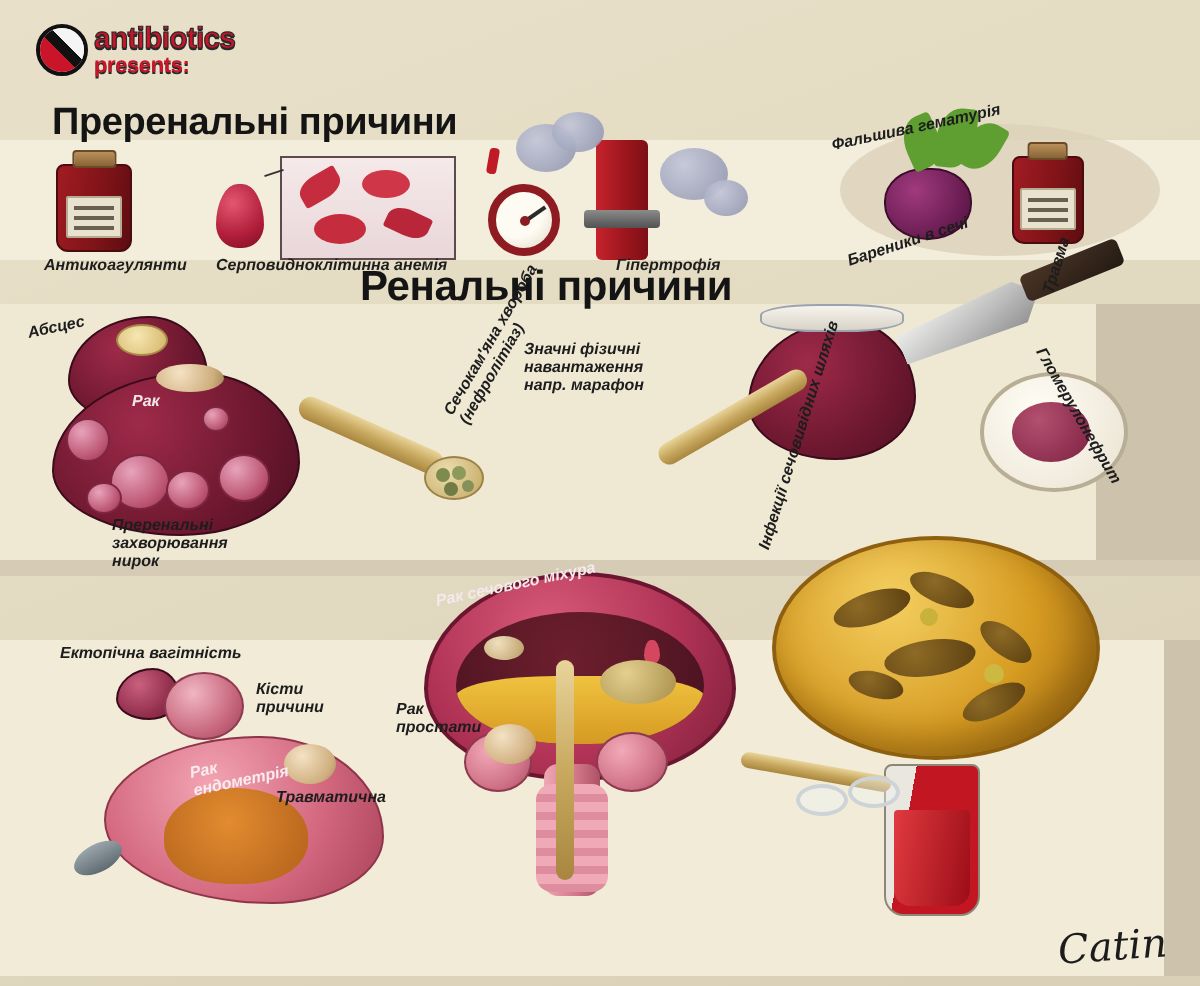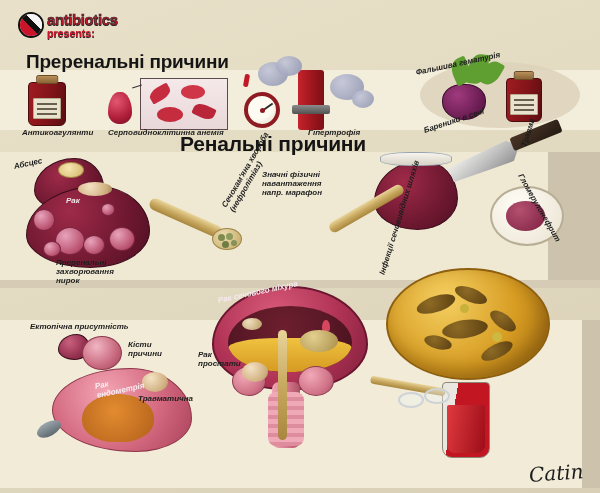--- a/index.html
+++ b/index.html
@@ -369,21 +369,21 @@
 
   <div class="prostate" style="left:232px;top:366px;width:34px;height:30px;"></div>
   <div class="prostate" style="left:298px;top:366px;width:36px;height:30px;"></div>
   <div class="tumor" style="left:242px;top:362px;width:26px;height:20px;"></div>
   <div class="cap" style="left:198px;top:350px;">Рак
 простати</div>
   <div class="urethra" style="left:272px;top:382px;width:28px;height:66px;"></div>
   <div class="art" style="left:268px;top:392px;width:36px;height:54px;border-radius:8px;background:repeating-linear-gradient(#f0aab7 0 5px,#dd8d9d 5px 9px);"></div>
   <div class="ureter" style="left:278px;top:330px;width:9px;height:110px;border-radius:5px;"></div>
 
-  <div class="cap" style="left:30px;top:322px;">Ектопічна присутність</div>
+  <div class="cap" style="left:30px;top:322px;">Ектопічна вагітність</div>
   <div class="art kidney pink" style="left:58px;top:334px;width:32px;height:26px;"></div>
   <div class="art" style="left:82px;top:336px;width:40px;height:34px;border-radius:50%;background:radial-gradient(circle at 36% 30%,#f0b6c2,#c9697f 60%,#9b4159);border:1px solid #8e3a4f;"></div>
   <div class="cap" style="left:128px;top:340px;">Кісти
 причини</div>
 
   <div class="art uterus" style="left:52px;top:368px;width:140px;height:84px;"></div>
   <div class="endometrium" style="left:82px;top:394px;width:72px;height:48px;"></div>
   <div class="tumor" style="left:142px;top:372px;width:26px;height:20px;"></div>
   <div class="cap rot-6" style="left:96px;top:382px;color:#f8ecef;">Рак
 ендометрія</div>

